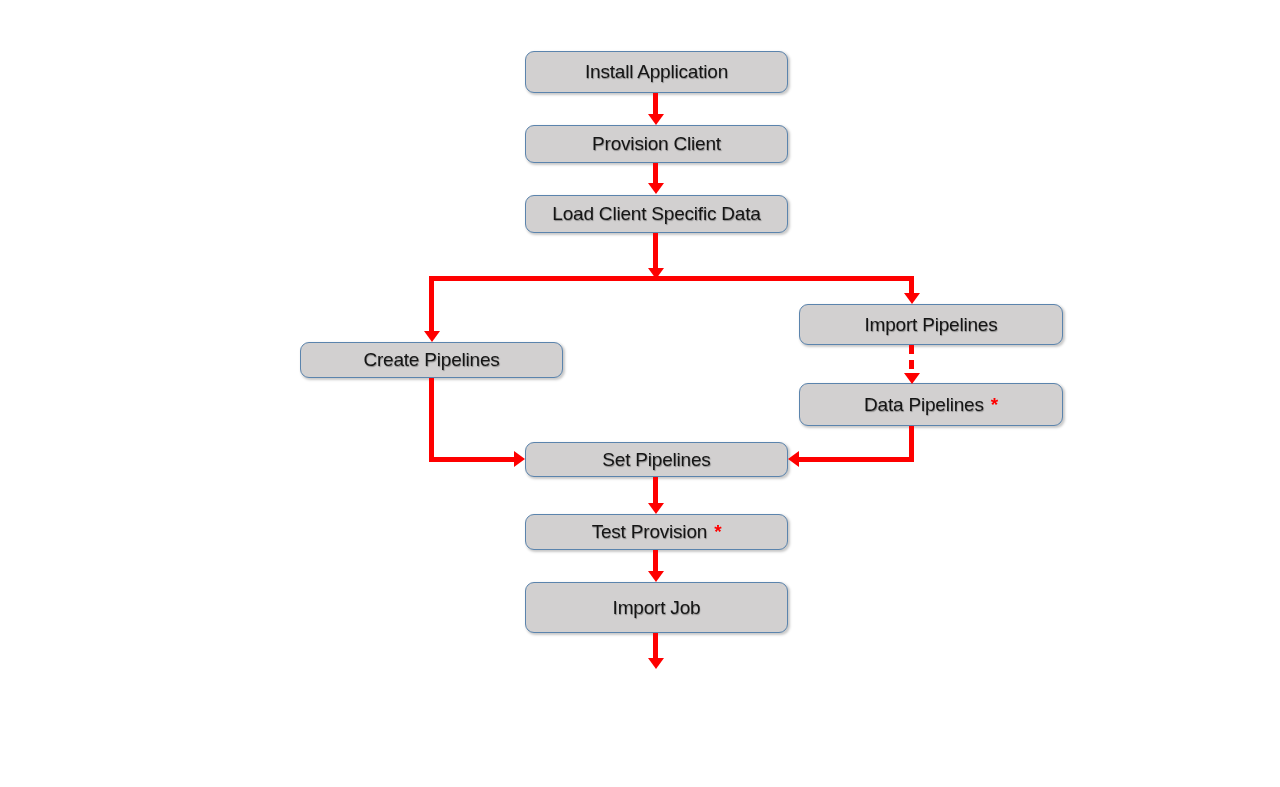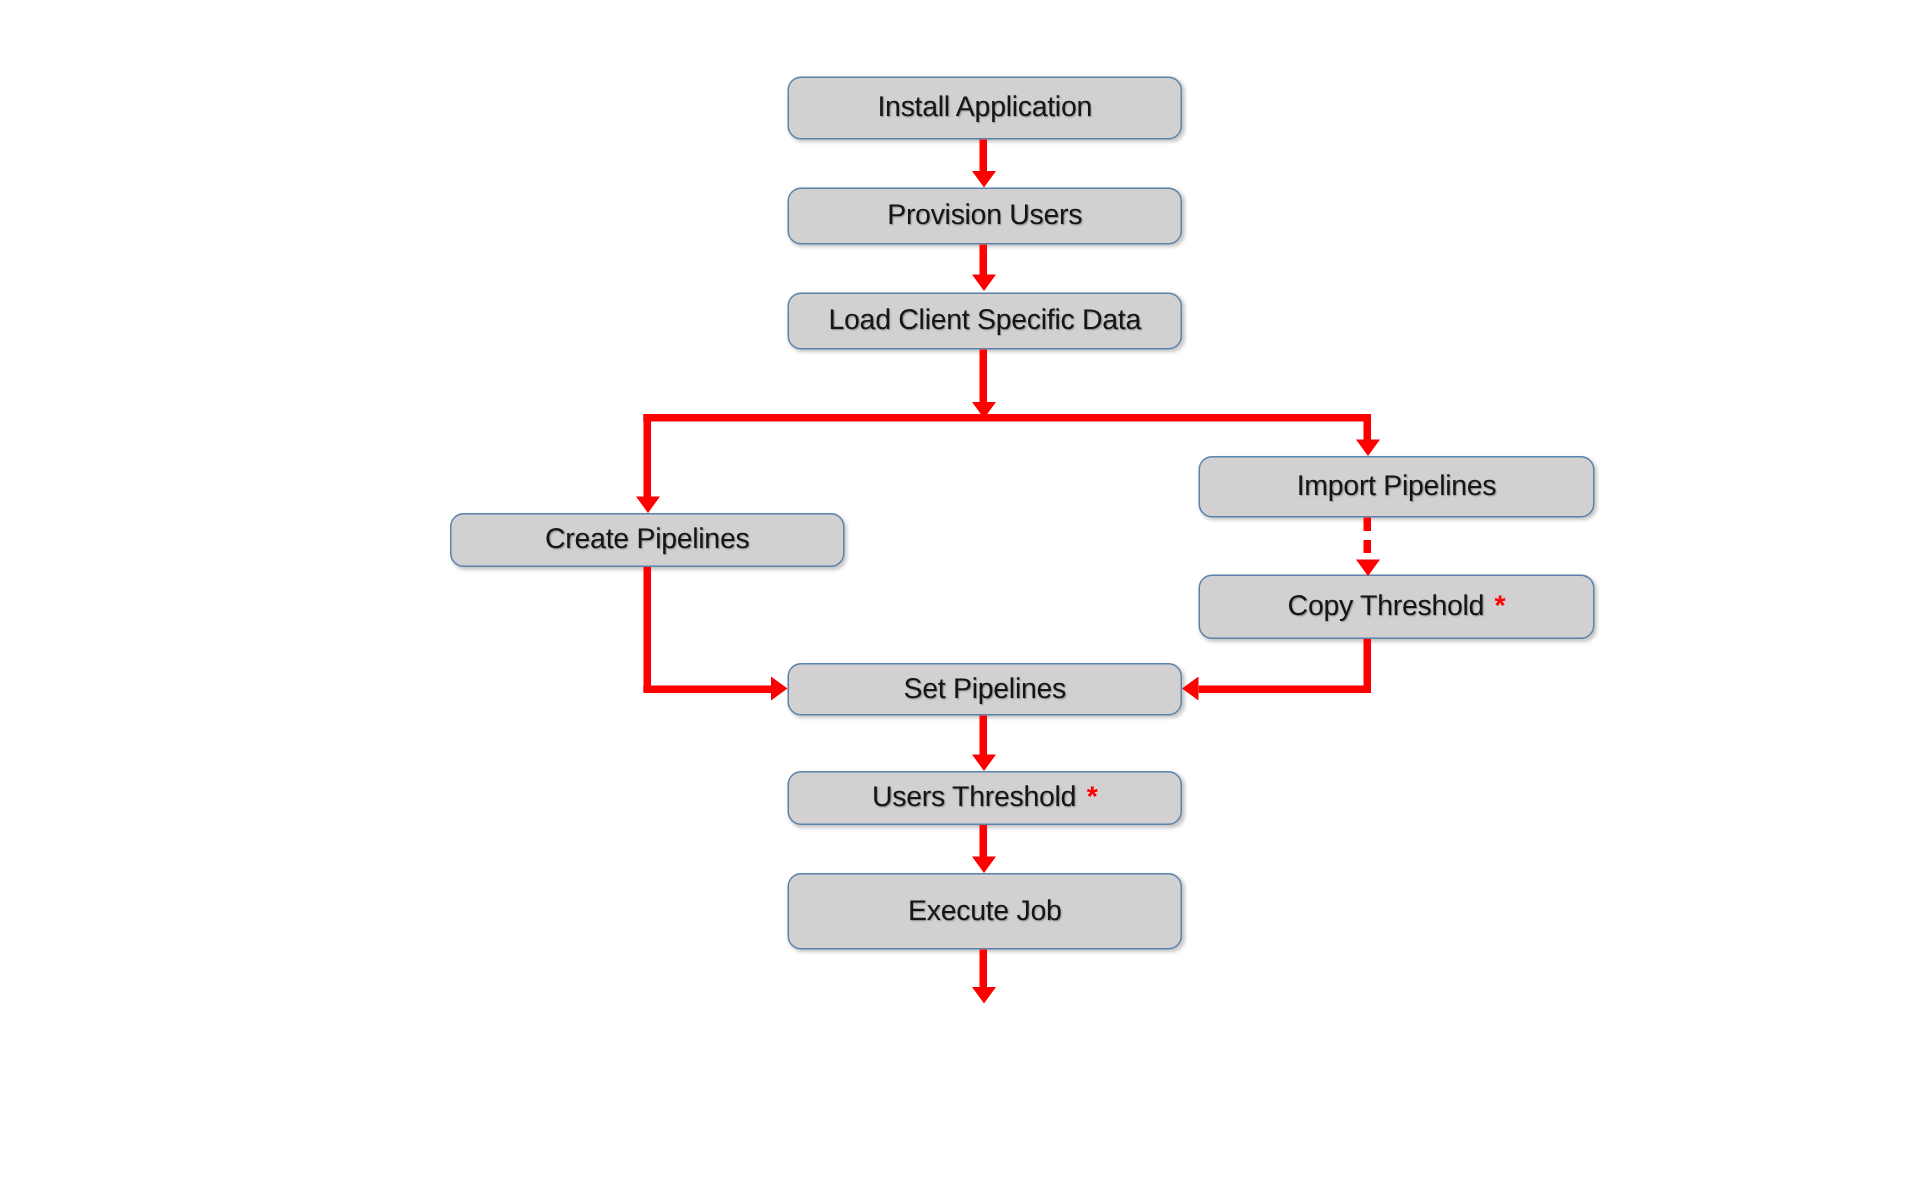--- a/index.html
+++ b/index.html
@@ -74,51 +74,51 @@
 </head>
 <body>
 
 <div class="canvas" style="background: rgb(255, 255, 255);">
 
   <div class="node mid" style="top:51px;height:42px">
     <span class="lbl">Install Application</span>
   </div>
 
   <div class="node mid" style="top:125px;height:38px">
-    <span class="lbl">Provision Users</span>
+    <span class="lbl">Provision Client</span>
   </div>
 
   <div class="node leftc" style="top:342px;height:36px">
     <span class="lbl">Create Pipelines</span>
   </div>
 
   <div class="node mid" style="top:195px;height:38px">
     <span class="lbl">Load Client Specific Data</span>
   </div>
 
   <div class="node rightc" style="top:304px;height:41px">
     <span class="lbl">Import Pipelines</span>
   </div>
 
   <div class="node rightc" style="top:383px;height:43px">
-    <span class="lbl">Copy Threshold</span>
+    <span class="lbl">Data Pipelines</span>
       <span class="ast">*</span>
   </div>
 
   <div class="node mid" style="top:442px;height:35px">
     <span class="lbl">Set Pipelines</span>
   </div>
 
   <div class="node mid" style="top:514px;height:36px">
-    <span class="lbl">Users Threshold</span>
+    <span class="lbl">Test Provision</span>
       <span class="ast">*</span>
   </div>
 
   <div class="node mid" style="top:582px;height:51px">
-    <span class="lbl">Execute Job</span>
+    <span class="lbl">Import Job</span>
   </div>
 
 
   <div class="seg" style="left:653px;top:93px;width:5px;height:22px"></div>
   <div class="h-down" style="left:648px;top:114px"></div>
 
   <div class="seg" style="left:653px;top:163px;width:5px;height:21px"></div>
   <div class="h-down" style="left:648px;top:183px"></div>
 
   <div class="seg" style="left:653px;top:233px;width:5px;height:36px"></div>

